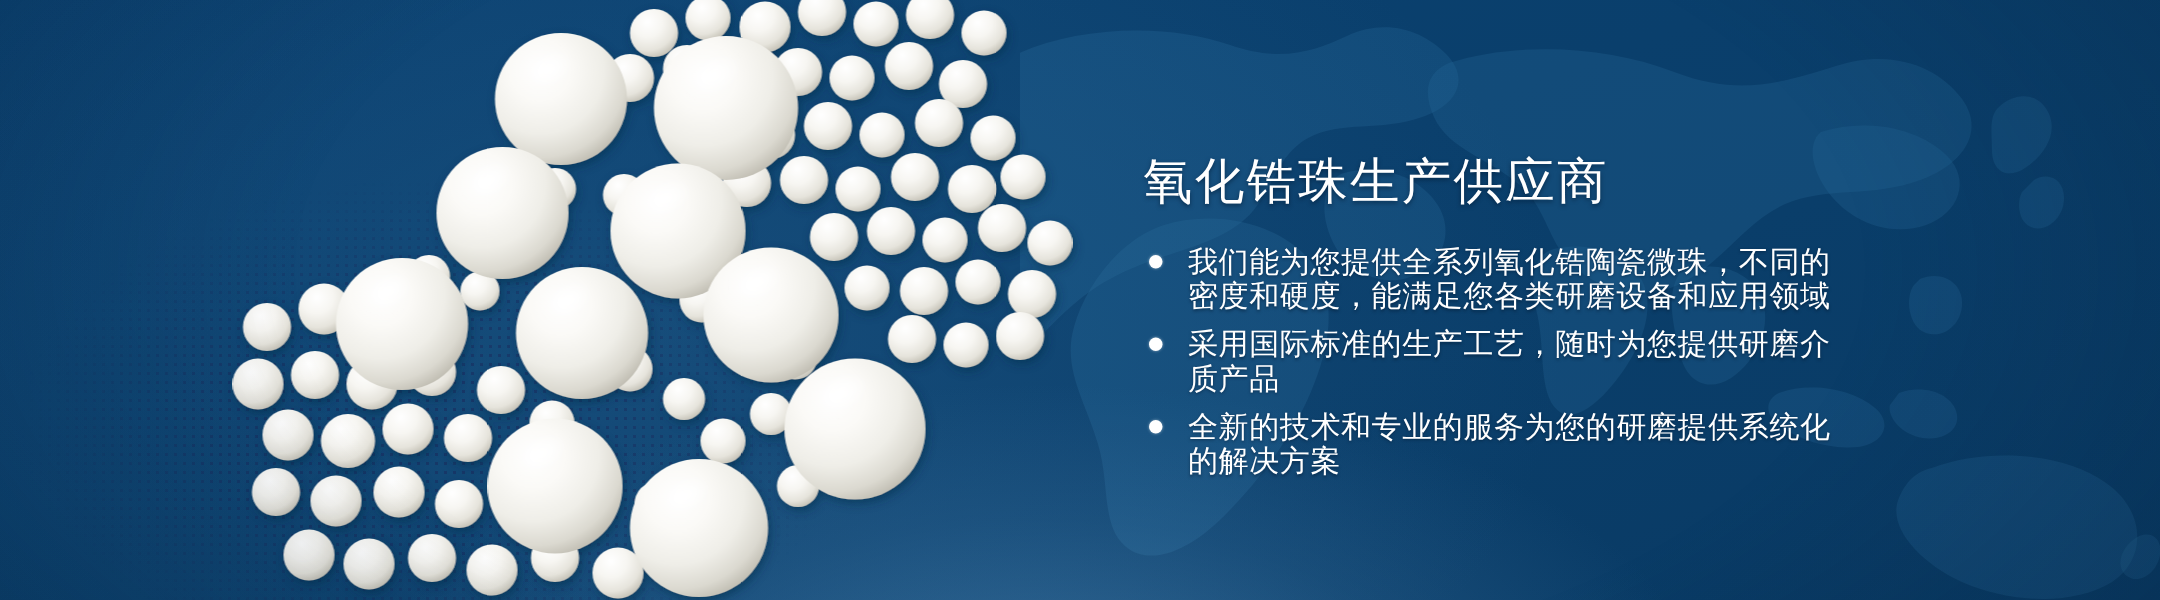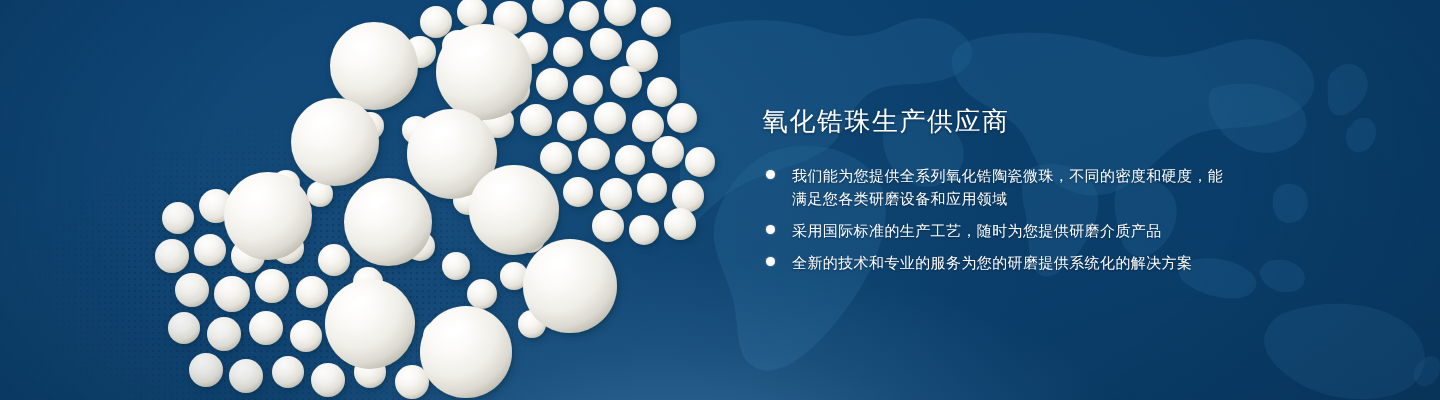--- a/index.html
+++ b/index.html
@@ -77,21 +77,21 @@
 
   
   .copy {
     position: absolute;
     left: 762px;
     top: 104px;
     width: 470px;
   }
   .headline {
     color: #ffffff;
-    font-size: 26px;
+    font-size: 33px;
     line-height: 34px;
     font-weight: 400;
     letter-spacing: 1.5px;
     margin: 0 0 26px 0;
     text-shadow: 0 1px 3px rgba(2,22,44,0.55);
     white-space: nowrap;
   }
   .bullets {
     list-style: none;
     margin: 0;
@@ -109,21 +109,21 @@
     top: 6px;
     width: 9px;
     height: 9px;
     border-radius: 50%;
     background: #ffffff;
     box-shadow: 0 0 2px rgba(255,255,255,0.5);
   }
   .bullet-text {
     display: block;
     color: #ffffff;
-    font-size: 15px;
+    font-size: 20px;
     line-height: 23px;
     letter-spacing: 0.4px;
     text-shadow: 0 1px 2px rgba(2,22,44,0.5);
   }
 </style>
 </head>
 <body>
 
 <div class="banner">
 

